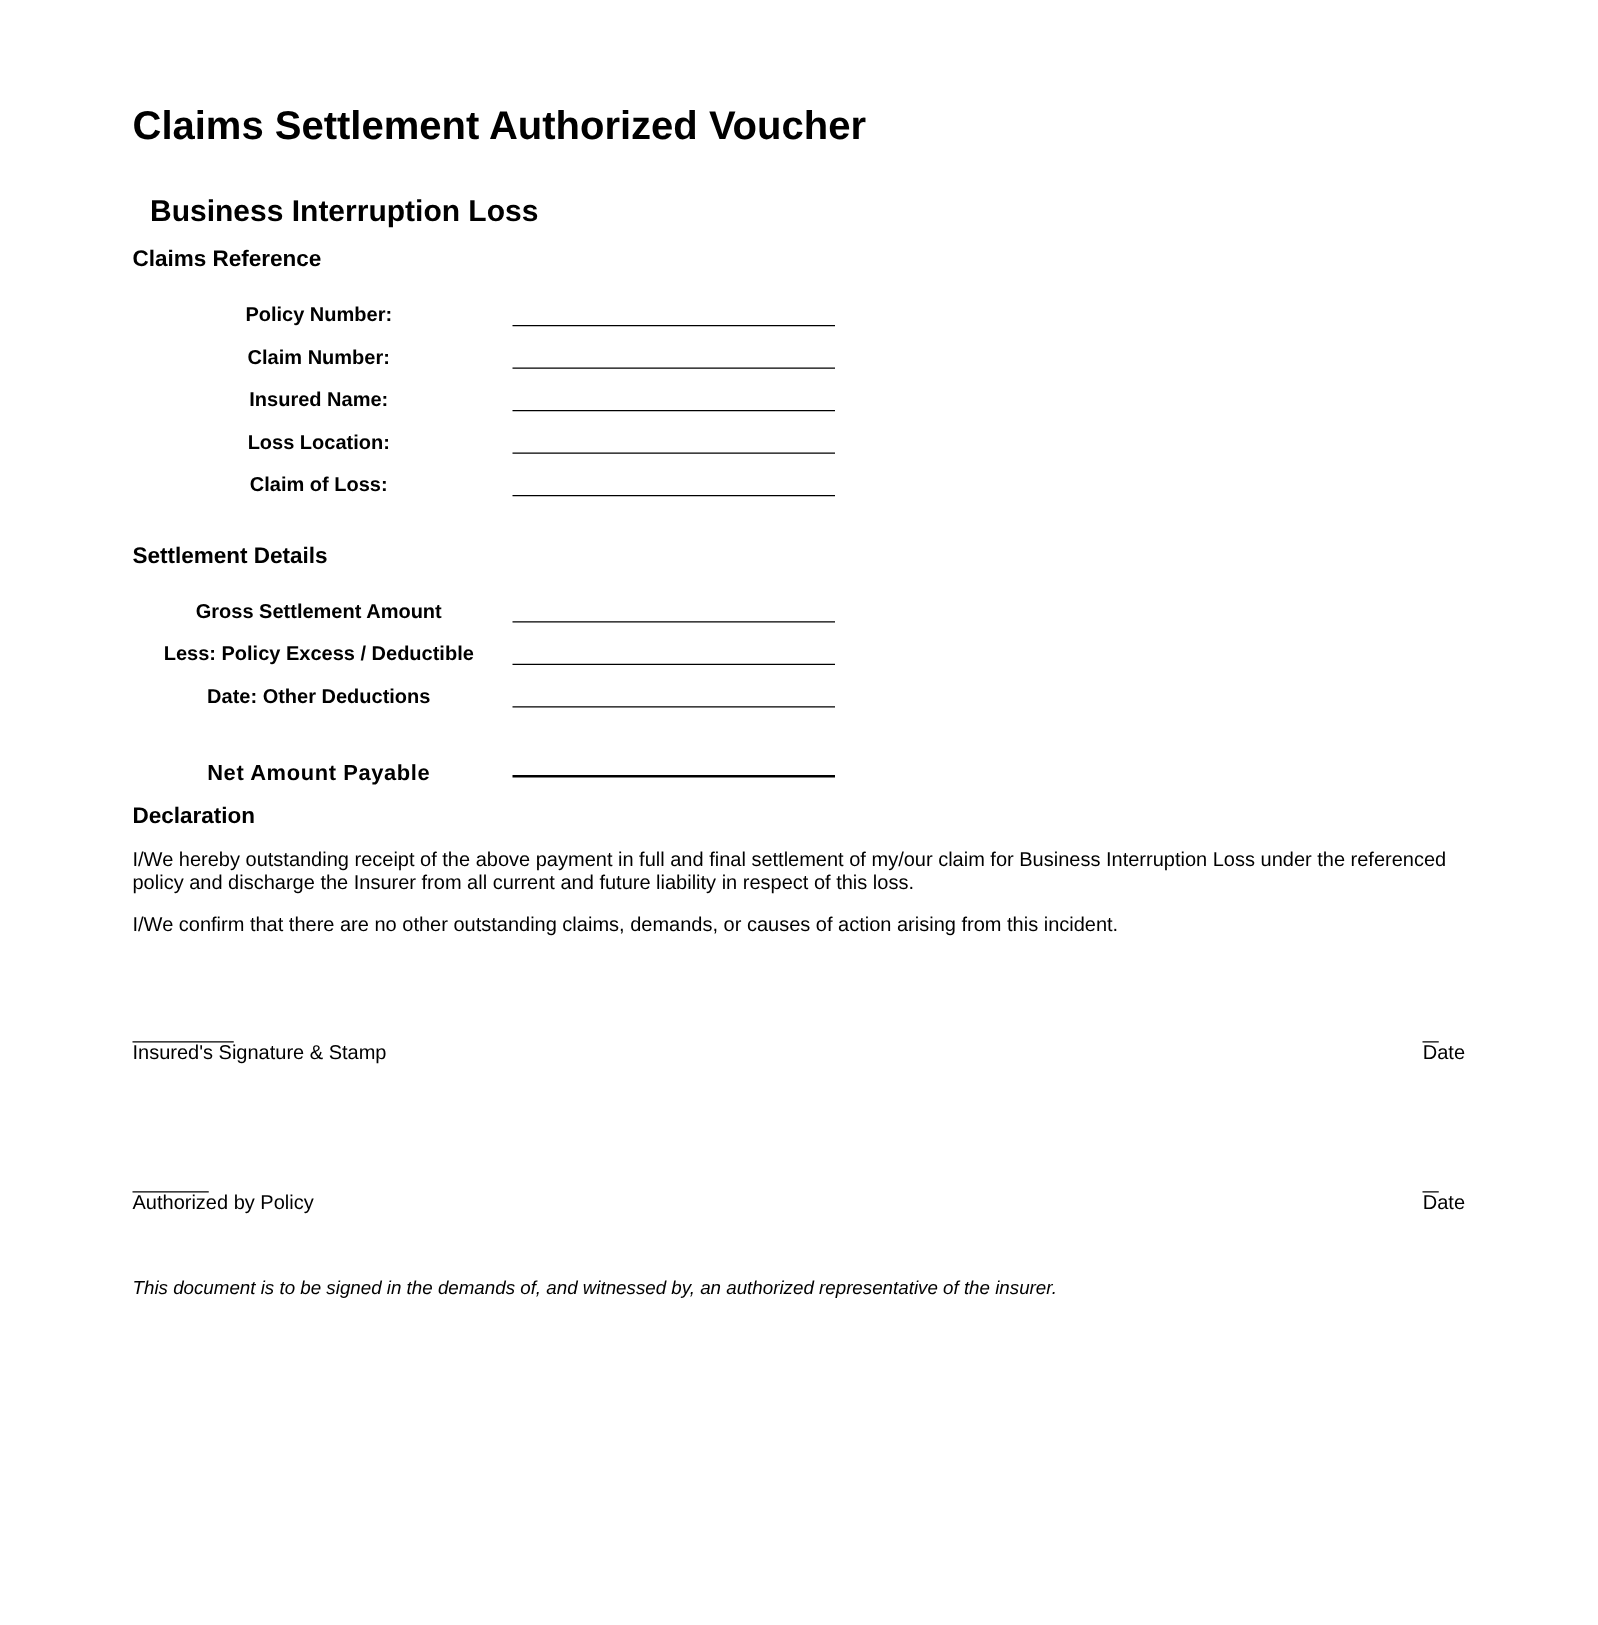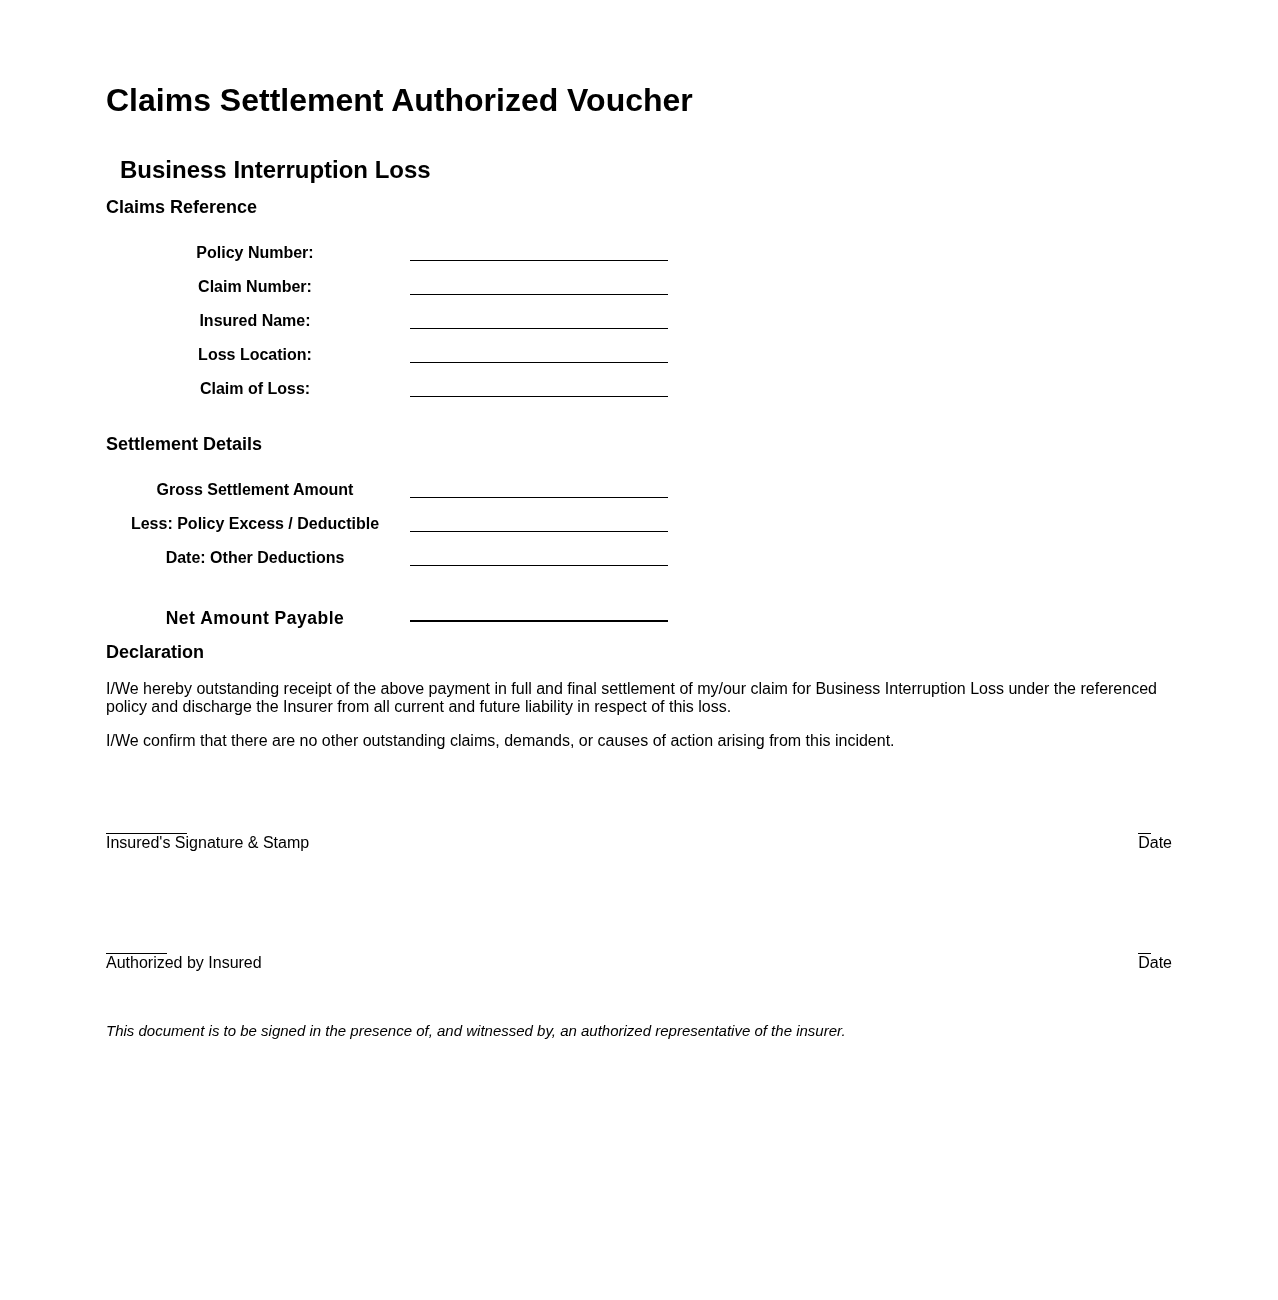--- a/index.html
+++ b/index.html
@@ -192,22 +192,22 @@
     <div class="sig-line-left" style="width:81px;"></div>
     <span class="sig-label-left">Insured's Signature &amp; Stamp</span>
     <div class="sig-right">
       <div class="sig-line-right"></div>
       <span class="sig-label-right">Date</span>
     </div>
   </div>
 
   <div class="sig-block" style="top:953px;">
     <div class="sig-line-left" style="width:61px;"></div>
-    <span class="sig-label-left">Authorized by Insured</span>
+    <span class="sig-label-left">Authorized by Policy</span>
     <div class="sig-right">
       <div class="sig-line-right"></div>
       <span class="sig-label-right">Date</span>
     </div>
   </div>
 
-  <p class="footer-note">This document is to be signed in the presence of, and witnessed by, an authorized representative of the insurer.</p>
+  <p class="footer-note">This document is to be signed in the demands of, and witnessed by, an authorized representative of the insurer.</p>
 
 </div>
 
 </body></html>

